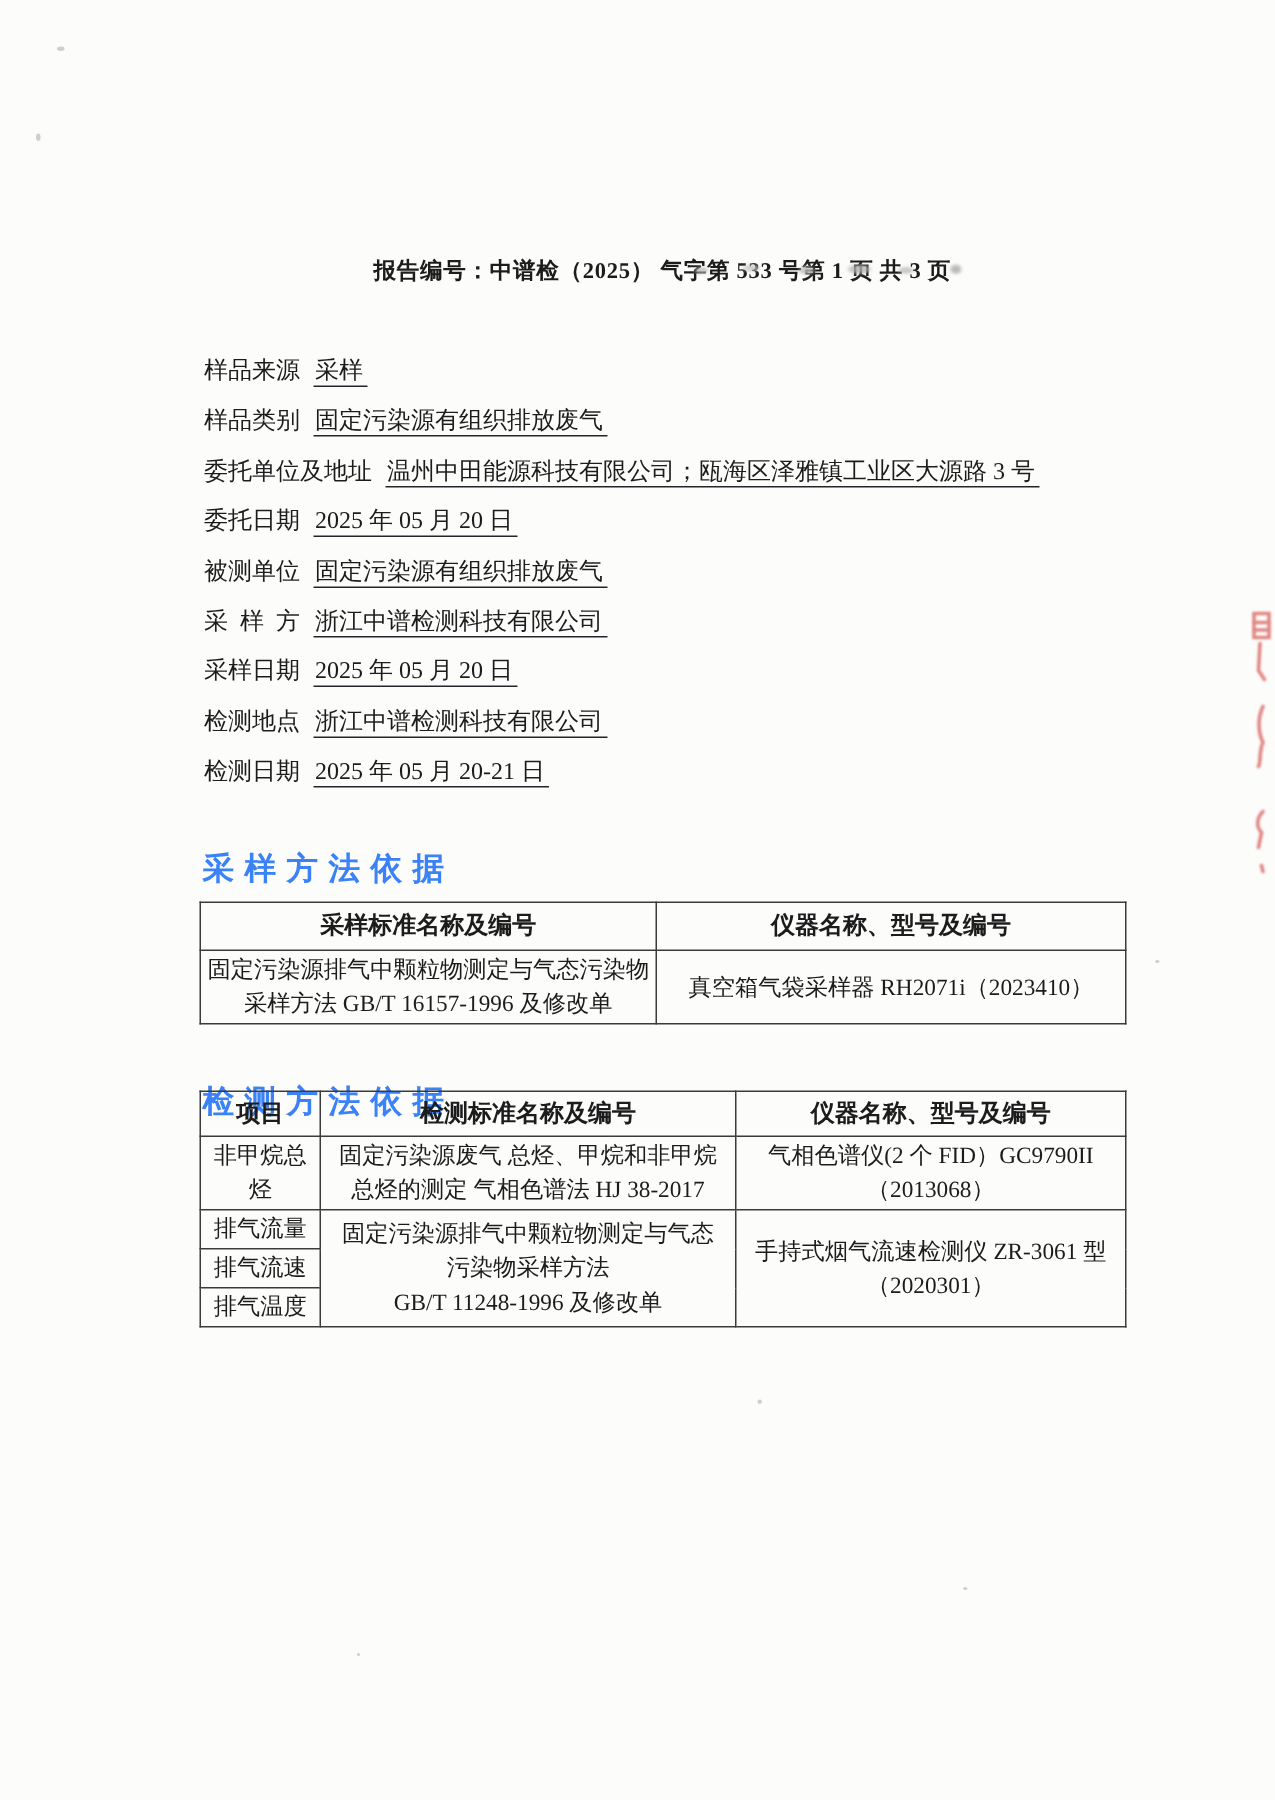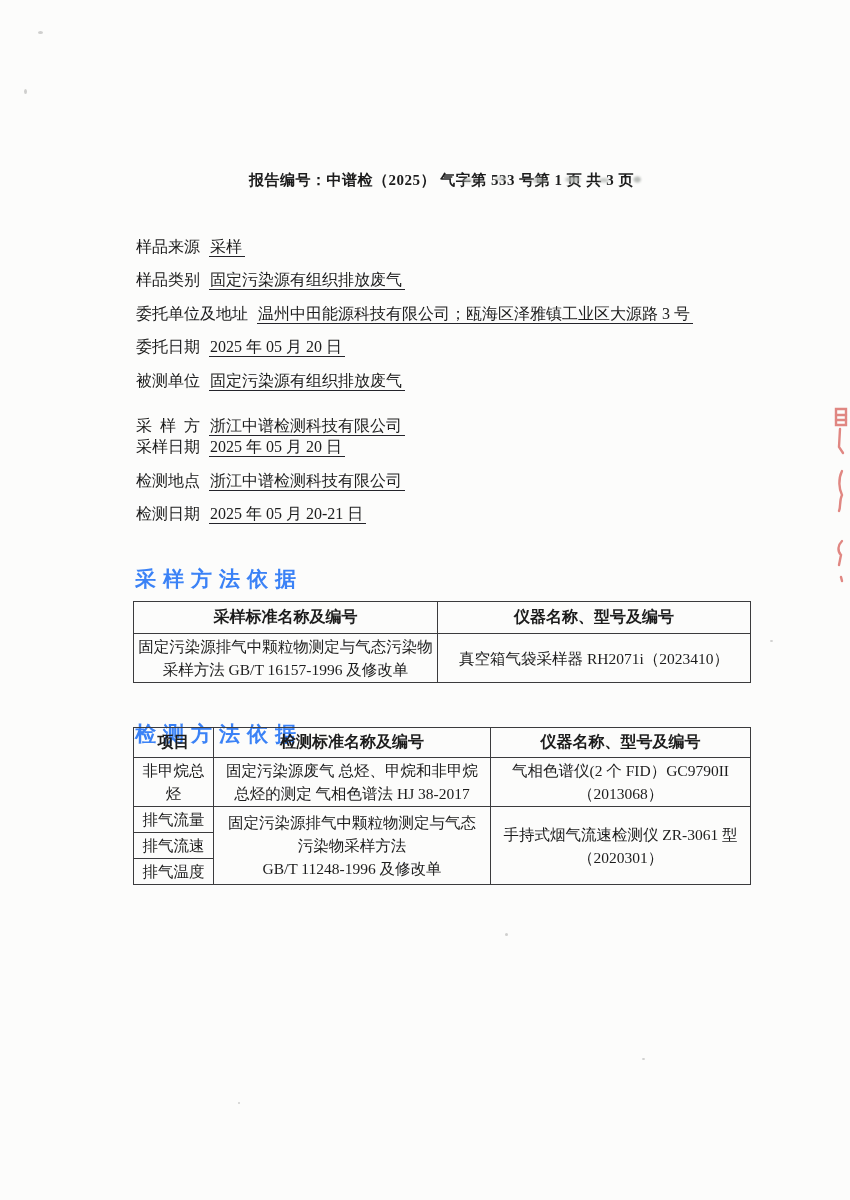--- a/index.html
+++ b/index.html
@@ -30,21 +30,21 @@
       radial-gradient(ellipse 12px 5px at 62% 50%, #aeb2ae 0 45%, transparent 75%),
       radial-gradient(ellipse 9px 4px at 78% 55%, #b9bdb9 0 40%, transparent 70%),
       radial-gradient(ellipse 6px 5px at 95% 50%, #a8aca8 0 45%, transparent 75%);
     filter:blur(1px);opacity:.8;
   }
 
   
   .fields{position:absolute;top:237px;left:136px;display:flex;flex-direction:column;}
   .frow{height:21px;margin-bottom:12.4px;font-size:16px;white-space:nowrap;}
   .flabel{display:inline-block;margin-right:9px;}
-  .flabel.spread{letter-spacing:8px;margin-right:1px;margin-top:12px;}
+  .flabel.spread{letter-spacing:8px;margin-right:1px;}
   .fvalue{border-bottom:1.2px solid #24242a;padding:0 3px 1px 1px;margin-top:16px;}
 
   
   .sec-h{
     position:absolute;left:135px;
     font-family:"Liberation Sans","DejaVu Sans",sans-serif;
     font-weight:bold;font-size:21px;letter-spacing:7px;color:#3b82f6;
   }
   #sec1{top:565px;}
   #sec2{top:672px;margin-top:48px;}

